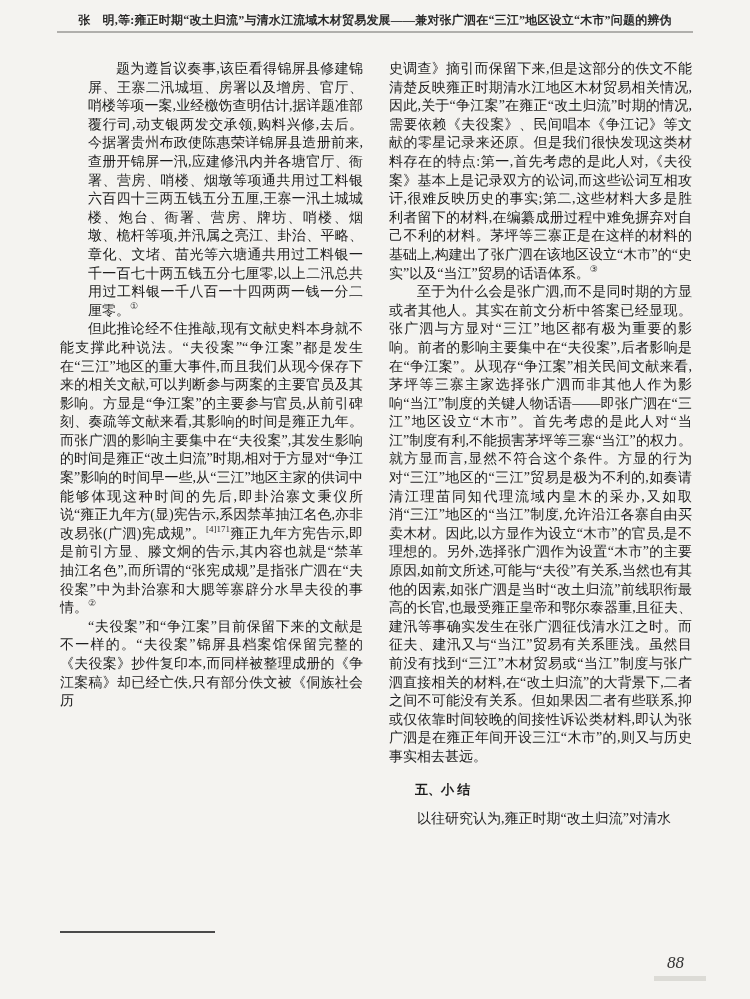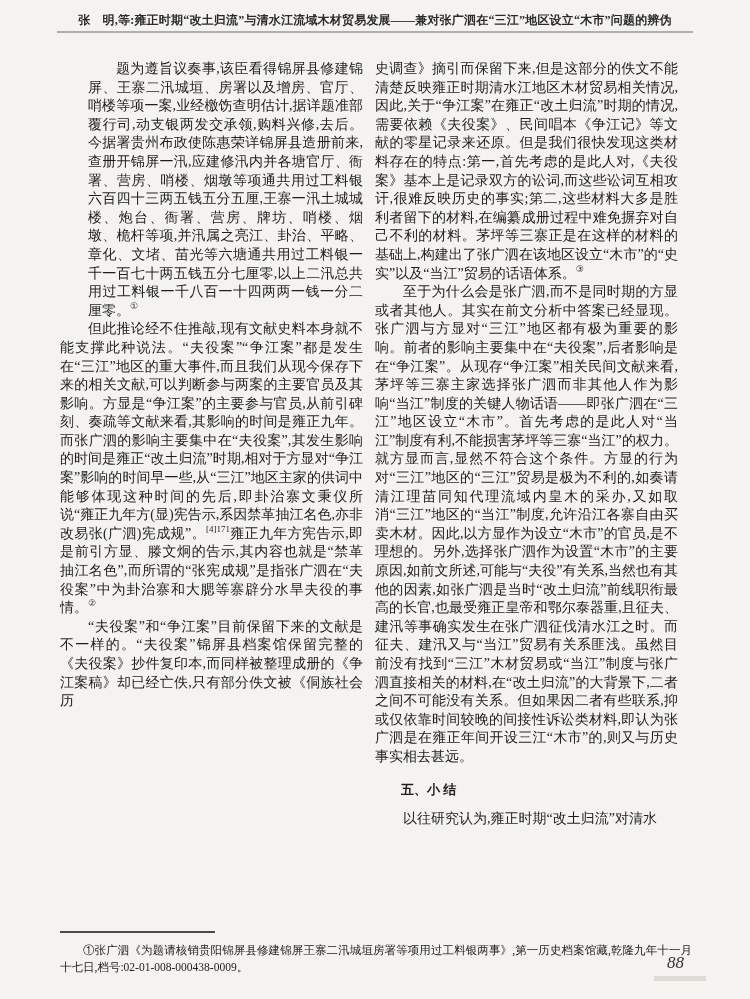--- a/index.html
+++ b/index.html
@@ -18,21 +18,21 @@
     letter-spacing:0.2px;
     white-space:nowrap;
   }
   .header-rule{
     position:absolute;top:31px;left:57px;right:57px;
     height:2px;background:#b0afac;
   }
   .columns{
     position:absolute;top:60px;left:60px;
     width:632px;
-    display:flex;gap:12px;
+    display:flex;gap:26px;
   }
   .col{width:303px;}
   .col p{
     margin:0;
     font-size:14px;line-height:18.6px;
     text-align:justify;
     text-justify:inter-character;
   }
   .indent{text-indent:2em;}
   .quote{margin-left:28px !important;text-indent:2em;}
@@ -83,19 +83,18 @@
       <p><span>史调查》摘引而保留下来,但是这部分的佚文不能清楚反映雍正时期清水江地区木材贸易相关情况,因此,关于“争江案”在雍正“改土归流”时期的情况,需要依赖《夫役案》、民间唱本《争江记》等文献的零星记录来还原。但是我们很快发现这类材料存在的特点:第一,首先考虑的是此人对,《夫役案》基本上是记录双方的讼词,而这些讼词互相攻讦,很难反映历史的事实;第二,这些材料大多是胜利者留下的材料,在编纂成册过程中难免摒弃对自己不利的材料。茅坪等三寨正是在这样的材料的基础上,构建出了张广泗在该地区设立“木市”的“史实”以及“当江”贸易的话语体系。</span><sup>③</sup></p>
       <p class="indent">至于为什么会是张广泗,而不是同时期的方显或者其他人。其实在前文分析中答案已经显现。张广泗与方显对“三江”地区都有极为重要的影响。前者的影响主要集中在“夫役案”,后者影响是在“争江案”。从现存“争江案”相关民间文献来看,茅坪等三寨主家选择张广泗而非其他人作为影响“当江”制度的关键人物话语——即张广泗在“三江”地区设立“木市”。首先考虑的是此人对“当江”制度有利,不能损害茅坪等三寨“当江”的权力。就方显而言,显然不符合这个条件。方显的行为对“三江”地区的“三江”贸易是极为不利的,如奏请清江理苗同知代理流域内皇木的采办,又如取消“三江”地区的“当江”制度,允许沿江各寨自由买卖木材。因此,以方显作为设立“木市”的官员,是不理想的。另外,选择张广泗作为设置“木市”的主要原因,如前文所述,可能与“夫役”有关系,当然也有其他的因素,如张广泗是当时“改土归流”前线职衔最高的长官,也最受雍正皇帝和鄂尔泰器重,且征夫、建汛等事确实发生在张广泗征伐清水江之时。而征夫、建汛又与“当江”贸易有关系匪浅。虽然目前没有找到“三江”木材贸易或“当江”制度与张广泗直接相关的材料,在“改土归流”的大背景下,二者之间不可能没有关系。但如果因二者有些联系,抑或仅依靠时间较晚的间接性诉讼类材料,即认为张广泗是在雍正年间开设三江“木市”的,则又与历史事实相去甚远。</p>
       <div class="section-heading">五、小 结</div>
       <p class="indent">以往研究认为,雍正时期“改土归流”对清水</p>
     </div>
 
   </div>
 
   <div class="footnote-area">
     <div class="footnote-separator"></div>
-    <p class="footnote-text">①张广泗《为题请核销贵阳锦屏县修建锦屏王寨二汛城垣房署等项用过工料银两事》,第一历史档案馆藏,乾隆九年十一月十七日,档号:02-01-008-000438-0009。</p>
   </div>
 
   <div class="page-number">88</div>
   <div class="page-number-underline"></div>
 
 </div>
 
 </body></html>

